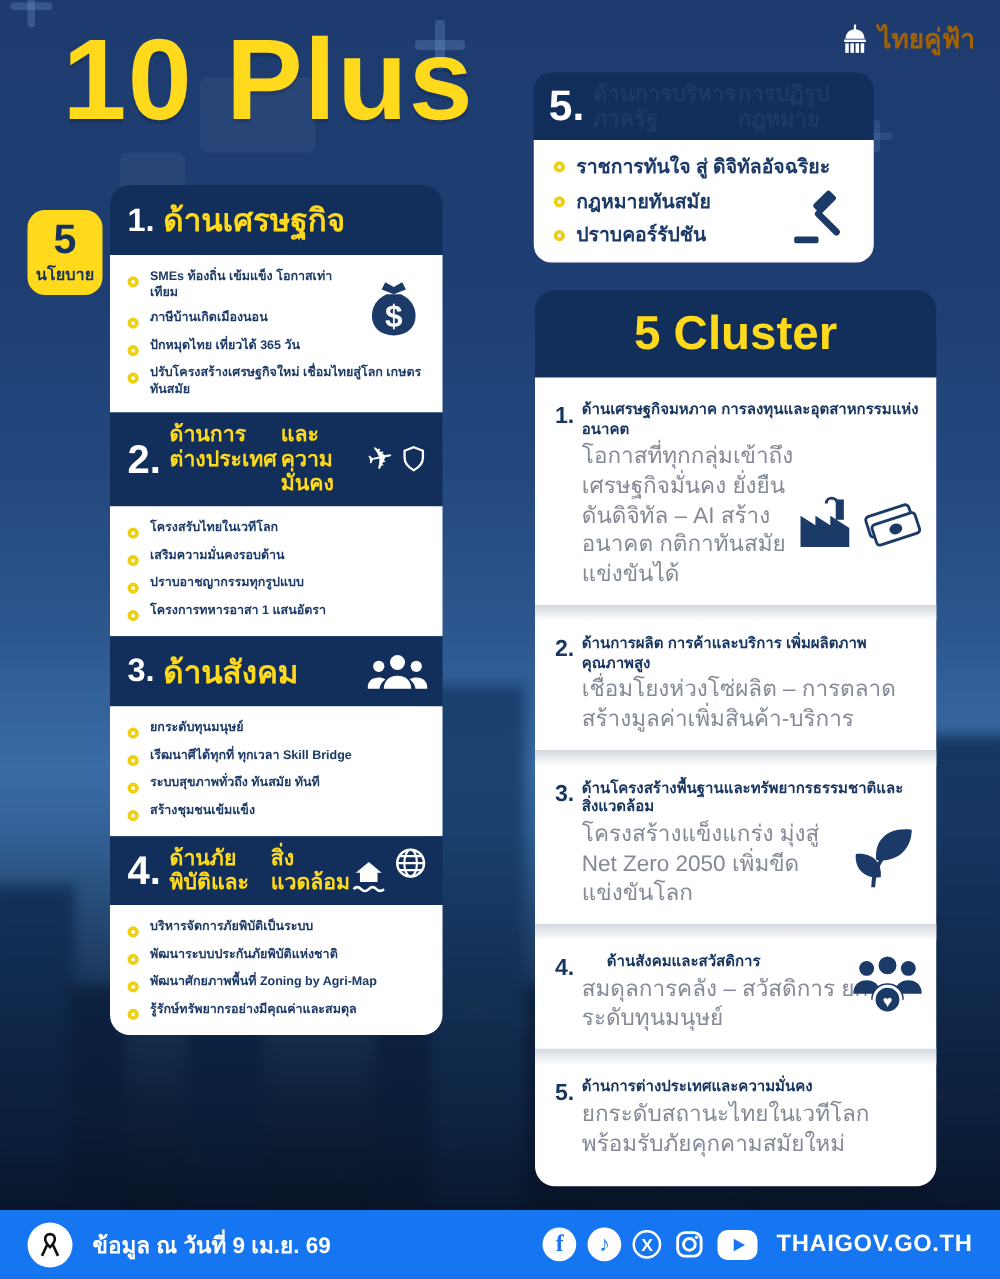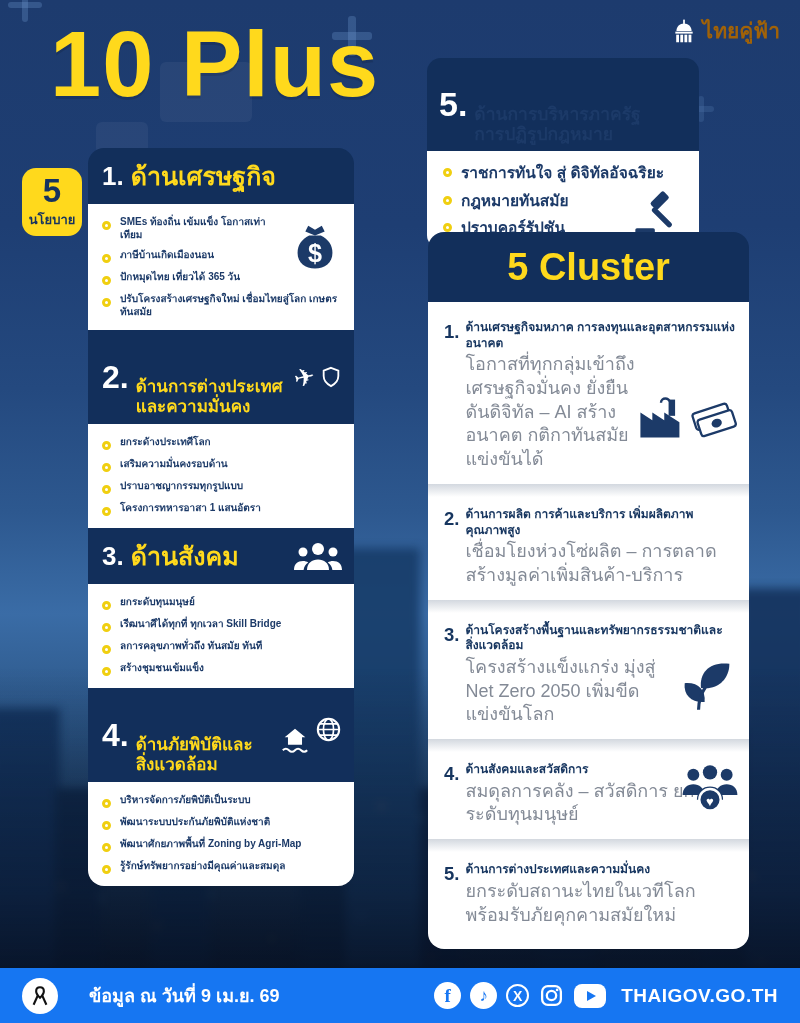--- a/index.html
+++ b/index.html
@@ -37,21 +37,21 @@
   .badge-num { font-size:33px; font-weight:800; line-height:1; }
   .badge-label { font-size:13px; font-weight:800; margin-top:2px; }
   
   .left-col { position:absolute; left:88px; top:148px; width:266px; }
   .sec-h { background:#122f5b; color:#ffd91c; display:flex; align-items:center; padding:8px 12px 8px 14px; position:relative; }
   .sec-h.first { border-radius:16px 16px 0 0; }
   .sec-num { color:#fff; font-weight:800; margin-right:7px; }
   .sec-h.single .sec-num { font-size:26px; }
   .sec-h.single .sec-title { font-size:25px; font-weight:800; }
   .sec-h.double .sec-num { font-size:32px; }
-  .titles2 { display:flex; flex-direction:column; line-height:1.15;margin-top:39px; }
+  .titles2 { display:flex; line-height:1.15; }
   .titles2 span { font-size:17px; font-weight:800; }
   .sec-icons { margin-left:auto; display:flex; align-items:center; gap:5px; color:#fff; }
   .sec-b { background:#fff; padding:12px 10px 12px 14px; position:relative; }
   .sec-b.last { border-radius:0 0 16px 16px; }
   .bullet { display:flex; gap:9px; margin-bottom:8px; }
   .bullet:last-child { margin-bottom:0; }
   .dot { flex:0 0 9px; width:9px; height:9px; margin-top:5px; border:3px solid #f0cf10; border-radius:50%; background:#fff; }
   .bullet-text { font-size:10px; font-weight:700; line-height:1.25; color:#1c3a68; }
   .moneybag { position:absolute; top:14px; right:8px; width:62px; height:62px; }
   .plane-glyph { font-size:25px; transform:rotate(-12deg); display:inline-block; }
@@ -69,24 +69,24 @@
   .cluster-title { color:#ffd91c; font-size:38px; font-weight:800; }
   .cluster-b { background:#fff; border-radius:0 0 16px 16px; padding:16px 0 18px; }
   .cl-item { position:relative; padding:2px 14px 4px 16px; display:flex; gap:6px; }
   .cl-num { font-size:18.5px; font-weight:800; color:#16355f; line-height:1.3; }
   .cl-heading { font-size:12px; font-weight:800; color:#16355f; line-height:1.3; }
   .cl-detail { font-size:18px; font-weight:400; color:#838a96; line-height:1.32; margin-top:2px; }
   .cl-sep { height:13px; margin:8px 0 8px; background:linear-gradient(180deg,#d3d8df 0%,#ffffff 100%); }
   .cl-icons { position:absolute; display:flex; align-items:flex-end; gap:4px; }
   .pad-r-95 .cl-detail { padding-right:92px; }
   .pad-r-70 .cl-detail { padding-right:66px; }
-  .pad-r-60h .cl-heading { padding-right:58px; }
+  .pad-r-60h .cl-heading { padding-right:58px;margin-left:20px; }
   
   .footer { position:absolute; left:0; right:0; bottom:0; height:55px; background:#1676f2;
-            display:flex; align-items:center; color:#fff; padding:0 22px;gap:15px; }
+            display:flex; align-items:center; color:#fff; padding:0 22px; }
   .ribbon-circle { width:36px; height:36px; border-radius:50%; background:#fff; display:flex; align-items:center; justify-content:center; }
   .footer-note { font-size:18px; font-weight:700; margin-left:16px; }
   .footer-right { margin-left:auto; display:flex; align-items:center; gap:9px; }
   .soc { width:27px; height:27px; border-radius:50%; background:#fff; color:#1676f2; display:flex; align-items:center; justify-content:center; font-weight:800; }
   .soc.fb { font-size:19px; font-family:"Liberation Serif",serif; }
   .soc.tk { font-size:17px; }
   .soc.xx { background:transparent; border:2px solid #fff; color:#fff; font-size:14px; width:23px; height:23px; }
   .soc.ig { background:transparent; }
   .soc.yt { border-radius:8px; width:32px; height:24px; }
   .yt-tri { width:0; height:0; border-left:9px solid #1676f2; border-top:5.5px solid transparent; border-bottom:5.5px solid transparent; margin-left:2px; }
@@ -176,21 +176,21 @@
     <span class="sec-icons">
       <span class="plane-glyph">✈</span>
       <svg width="22" height="24" viewBox="0 0 24 24">
         <path d="M12 2l8 3v6c0 5-3.4 8.6-8 11-4.6-2.4-8-6-8-11V5z" fill="none" stroke="#fff" stroke-width="2"></path>
       </svg>
     </span>
   </div>
   <div class="sec-b">
     <div class="bullet">
         <span class="dot"></span>
-        <span class="bullet-text">ยกระดัางประเทศีโลก</span>
+        <span class="bullet-text">โครงสรับไทยในเวทีโลก</span>
       </div>
     <div class="bullet">
         <span class="dot"></span>
         <span class="bullet-text">เสริมความมั่นคงรอบด้าน</span>
       </div>
     <div class="bullet">
         <span class="dot"></span>
         <span class="bullet-text">ปราบอาชญากรรมทุกรูปแบบ</span>
       </div>
     <div class="bullet">
@@ -217,21 +217,21 @@
     <div class="bullet">
         <span class="dot"></span>
         <span class="bullet-text">ยกระดับทุนมนุษย์</span>
       </div>
     <div class="bullet">
         <span class="dot"></span>
         <span class="bullet-text" style="max-width:178px;">เรีฒนาศีได้ทุกที่ ทุกเวลา Skill Bridge</span>
       </div>
     <div class="bullet">
         <span class="dot"></span>
-        <span class="bullet-text">ลการคลุขภาพทั่วถึง ทันสมัย ทันที</span>
+        <span class="bullet-text">ระบบสุขภาพทั่วถึง ทันสมัย ทันที</span>
       </div>
     <div class="bullet">
         <span class="dot"></span>
         <span class="bullet-text">สร้างชุมชนเข้มแข็ง</span>
       </div>
   </div>
 
   <div class="sec-h double">
     <span class="sec-num">4.</span>
     <span class="titles2">

